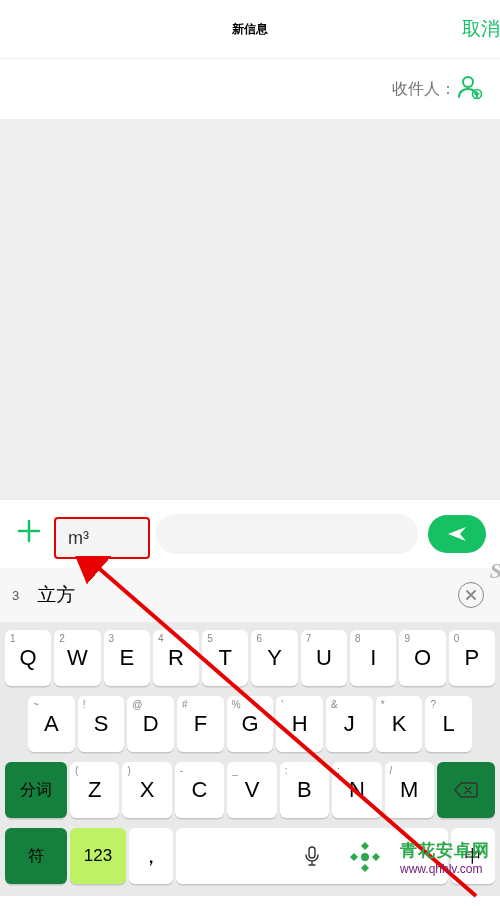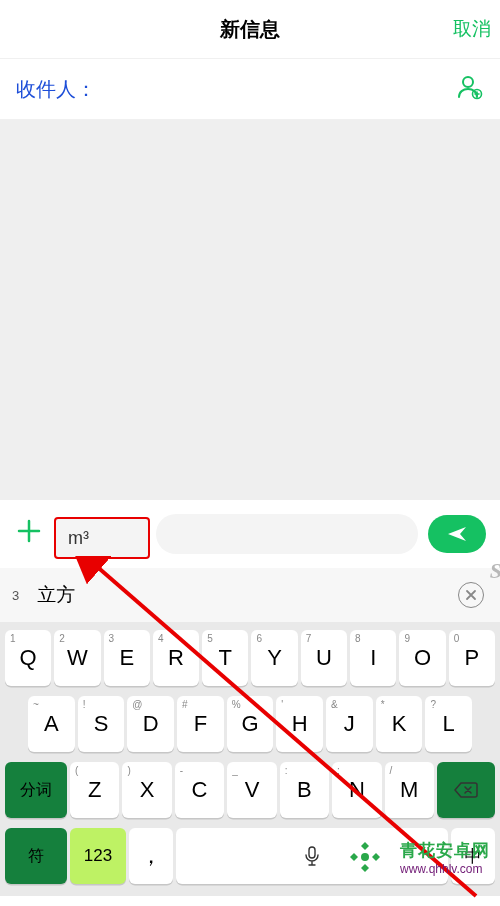--- a/index.html
+++ b/index.html
@@ -1,23 +1,23 @@
 <!DOCTYPE html>
 <html><head>
   <meta charset="utf-8">
   <style>
     * { box-sizing: border-box; margin: 0; padding: 0; }
     body { width: 500px; height: 906px; font-family: -apple-system, "Helvetica Neue", Arial, sans-serif; background: #fff; position: relative; overflow: hidden; }
 
     .header { height: 58px; display: flex; align-items: center; justify-content: center; position: relative; background: #fff; }
-    .header-title { font-size: 20px; font-weight: 600; color: #000; }
-    .header-cancel { position: absolute; right: 9px; color: #15c162; font-size: 19px; font-weight: 400; }
+    .header-title { font-size: 12px; font-weight: 600; color: #000; }
+    .header-cancel { position: absolute; right: 0; color: #15c162; font-size: 19px; font-weight: 400; }
 
     .recipient-row { height: 62px; display: flex; align-items: center; padding: 0 16px; background: #fff; border-top: 1px solid #f0f0f0; border-bottom: 1px solid #f0f0f0; }
-    .recipient-label { color: #1d4ed8; font-size: 20px; flex: 1; }
+    .recipient-label { color: #737373; font-size: 16px; flex: 1; text-align: right; }
     .add-contact-icon { color: #15c162; }
 
     .message-area { background: #efefef; height: 380px; }
 
     .input-bar { height: 68px; background: #fff; display: flex; align-items: center; padding: 0 14px; gap: 10px; }
     .plus-btn { color: #15c162; font-size: 30px; font-weight: 300; width: 30px; text-align: center; }
     .inputwrap { position: relative; flex: 0 0 96px; margin-top: 8px; }
     .text-input { width: 96px; height: 42px; background: #f4f4f4; border: 2px solid #e80000; border-radius: 4px; padding: 0 12px; font-size: 18px; color: #333; display: flex; align-items: center; }
     .input-rest { flex: 1; height: 40px; background: #f4f4f4; border-radius: 20px; margin-left: -4px; }
     .send-btn { width: 58px; height: 38px; background: #15c162; border-radius: 20px; display: flex; align-items: center; justify-content: center; }

